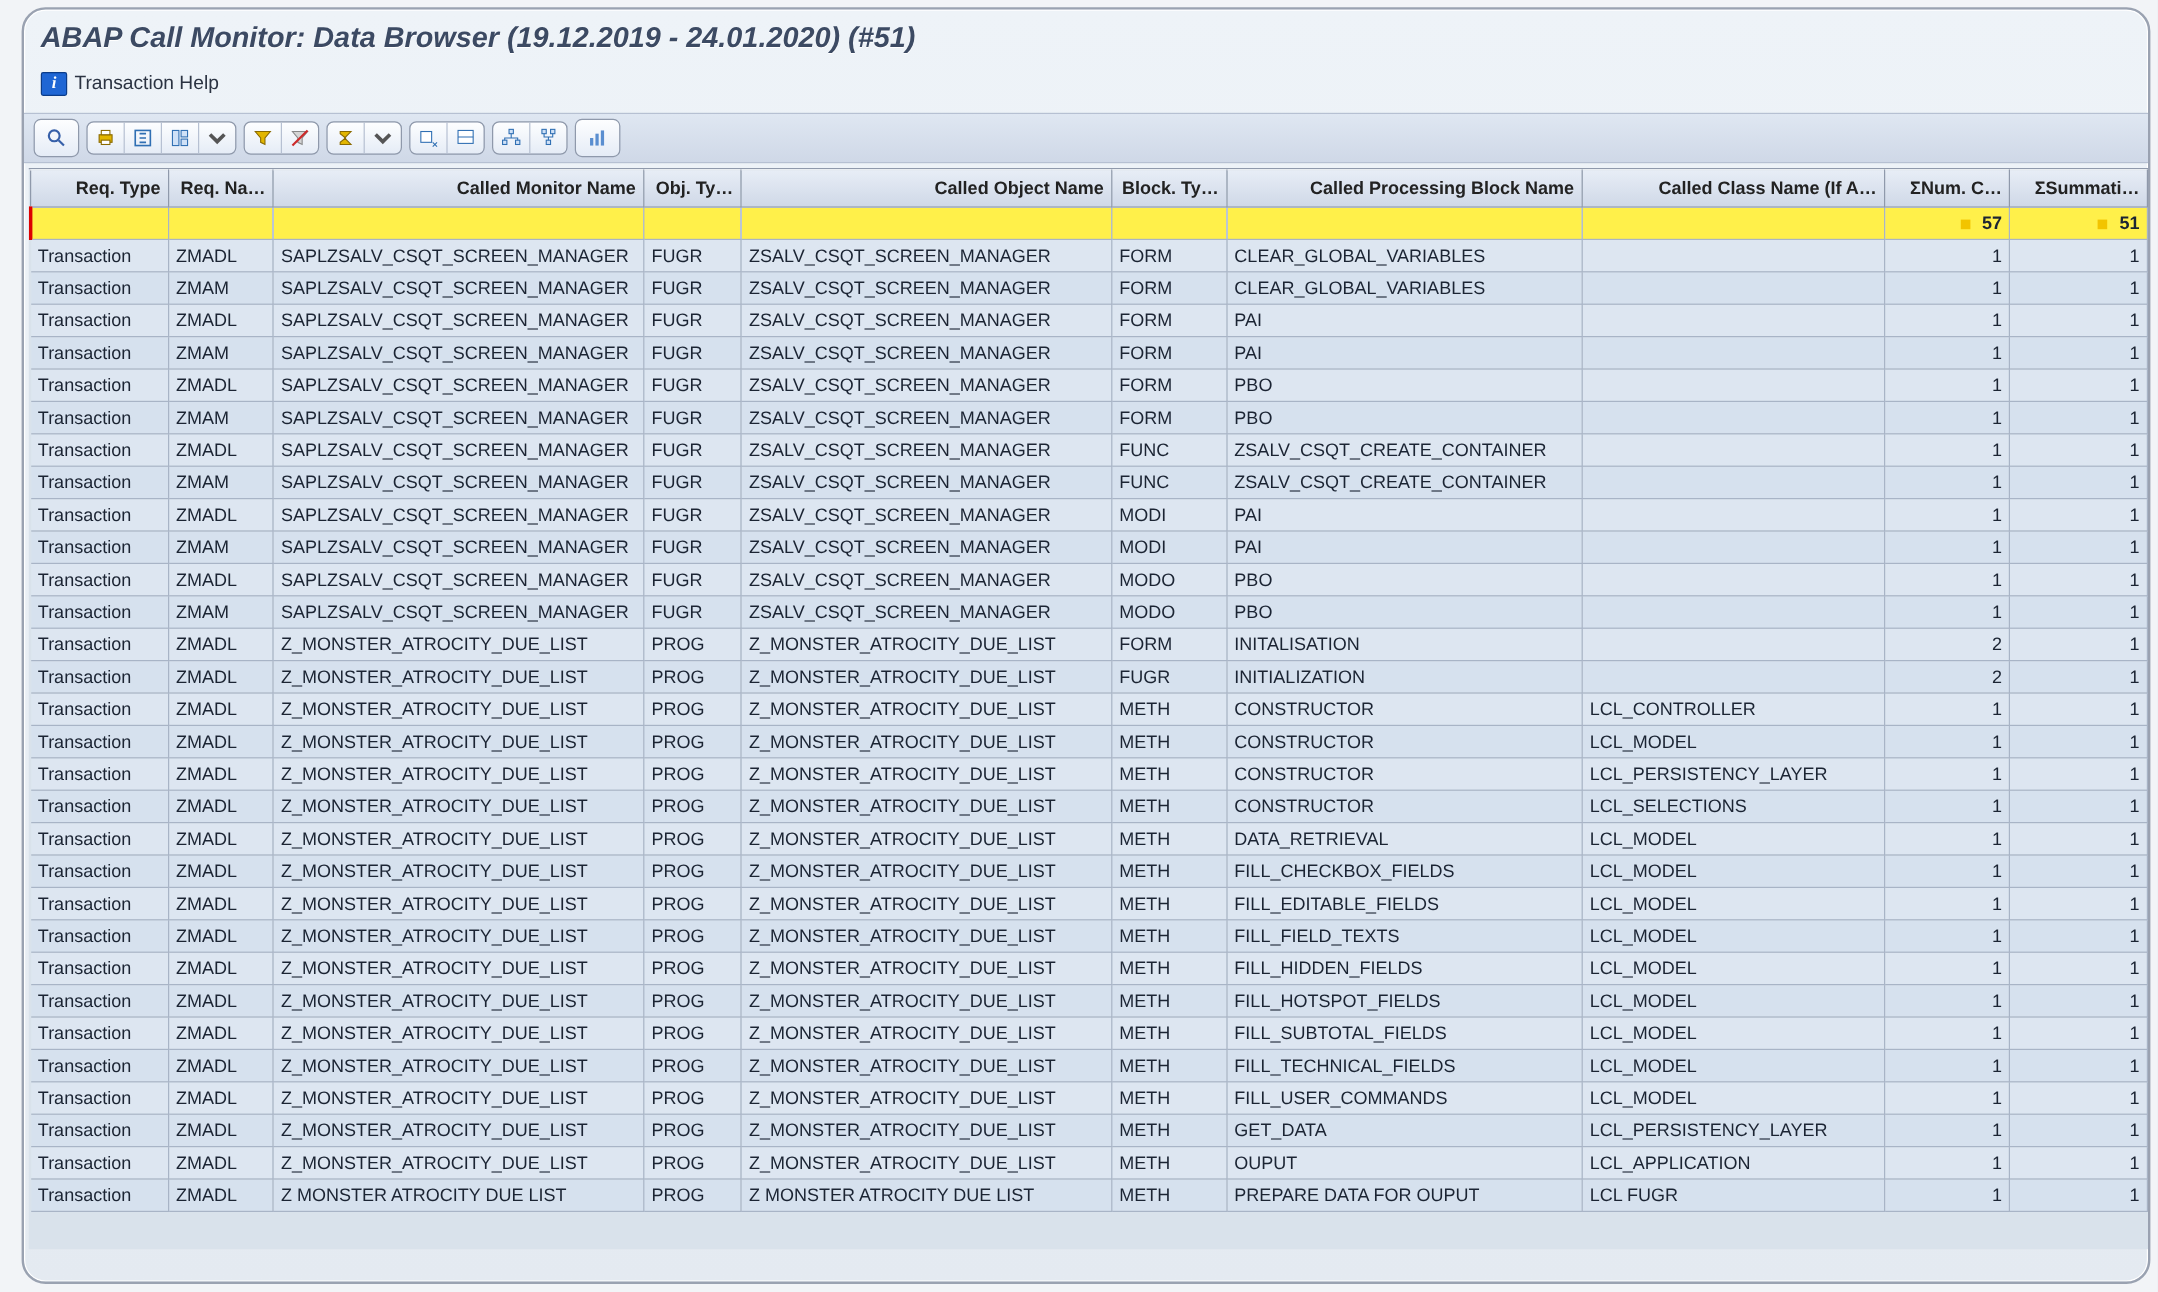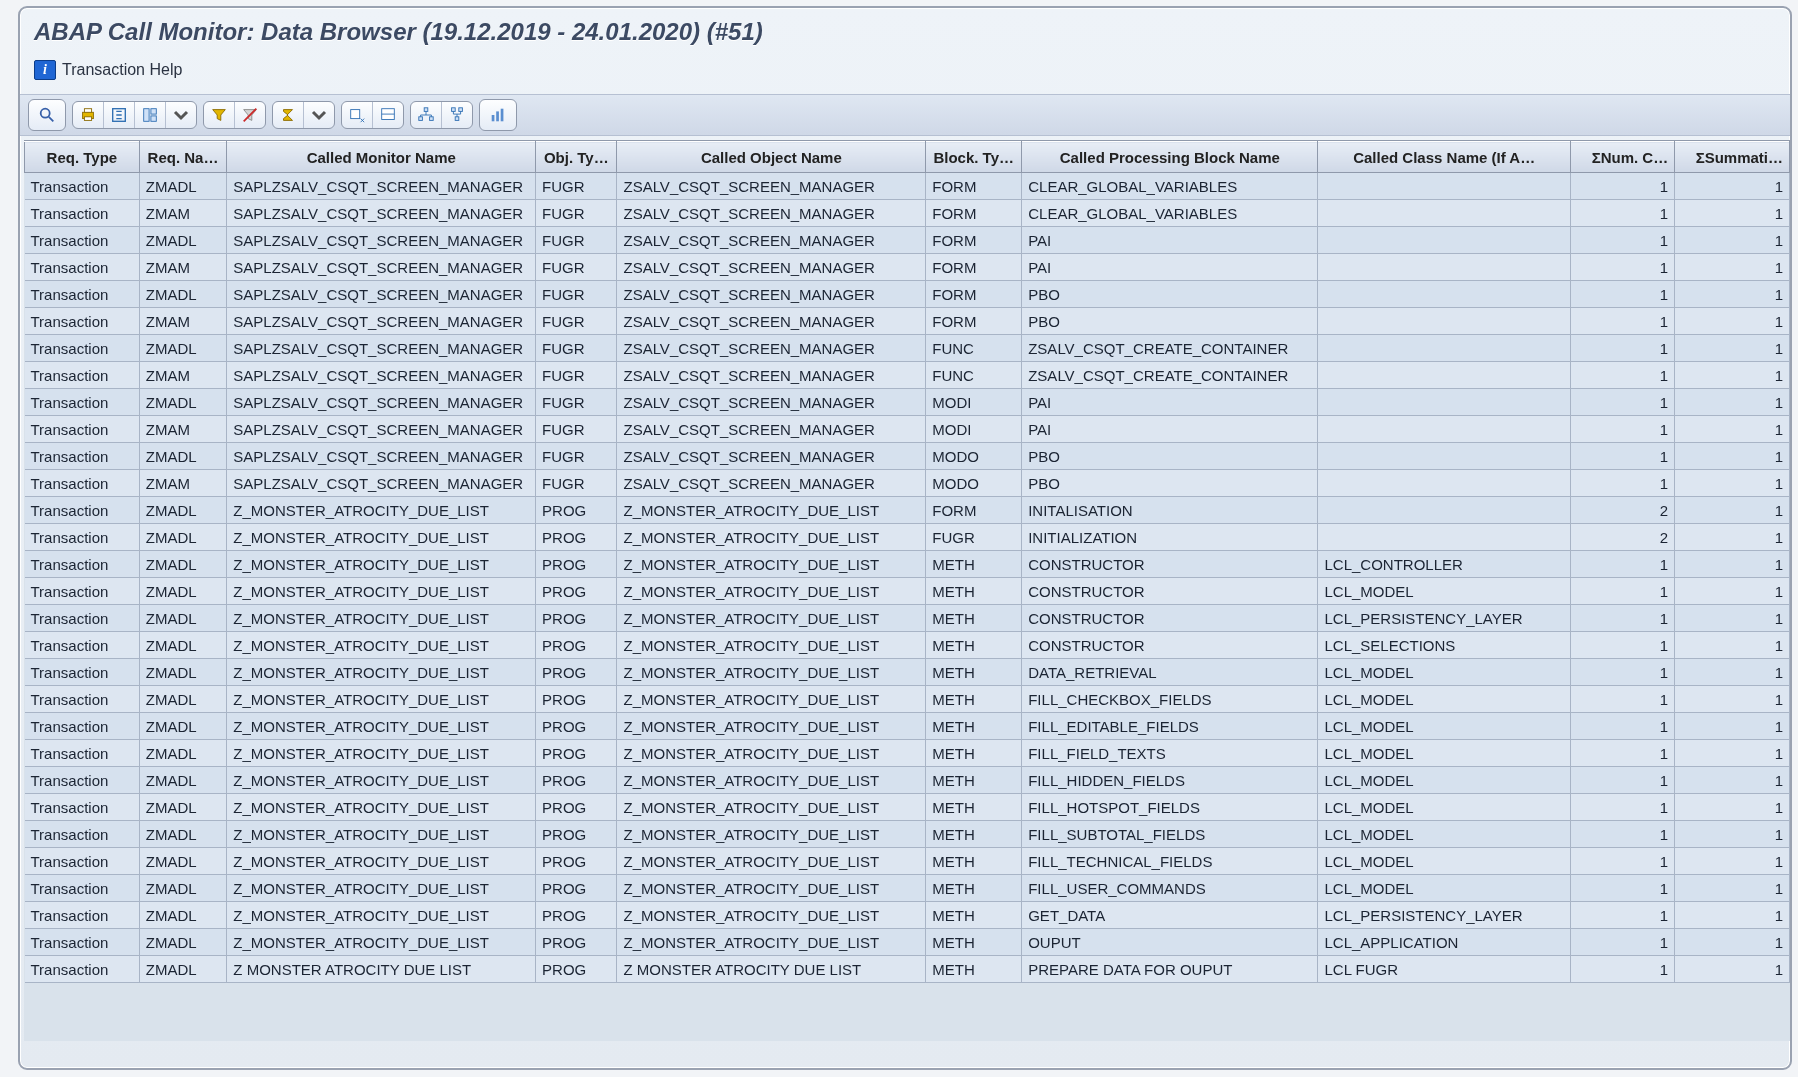--- a/index.html
+++ b/index.html
@@ -1,21 +1,21 @@
 <!DOCTYPE html>
 <html><head>
 <meta charset="utf-8">
 <style>
   html,body{margin:0;padding:0;background:#f2f4f7;width:1798px;height:1077px;overflow:hidden}
   body{font-family:Verdana,Arial,sans-serif;font-size:14px;color:#1a1a1a}
   
   .frame{
     margin:6px 6px 0 18px;
     border:2px solid #9aa2b1;
-    border-radius:9px;
+    border-radius:20px;
     background:linear-gradient(#eef3f8,#e4eaf1);
     box-shadow:inset 0 0 0 1px #fff;
     height:1060px;
     position:relative;
     overflow:hidden;
   }
   .title{
     padding:10px 14px 10px 14px;
     font-size:24px; font-style:italic; font-weight:700;
     color:#3c4a63;
@@ -44,21 +44,21 @@
     border-right:1px solid #b6c0d2;cursor:pointer;
   }
   .tbtn:last-child{border-right:none}
   .tbtn svg{width:18px;height:18px}
   
   .tablewrap{margin:4px 0 0 4px;border-top:1px solid #8f99ab;background:#d9e2eb;height:900px;overflow:hidden}
   table{border-collapse:collapse;width:100%;table-layout:fixed;font-size:15px}
   thead th{
     background:linear-gradient(#e7edf6,#cfd8e7);
     border:1px solid #8f99ab;border-top:1px solid #fff;
-    text-align:center;font-weight:700;color:#222;
+    text-align:right;font-weight:700;color:#222;
     padding:4px 6px;white-space:nowrap;overflow:hidden;text-overflow:ellipsis;
     height:22px;
   }
   tbody td{
     border-right:1px solid #a8b4c6;border-bottom:1px solid #a8b4c6;
     padding:2px 6px;white-space:nowrap;overflow:hidden;color:#1b2433;
     background:#d6e1ee;height:22px;
   }
   tbody tr:nth-child(even) td{background:#dde6f1}
   .num{text-align:right}
@@ -216,20 +216,32 @@
           <th>Obj. Ty…</th>
           <th>Called Object Name</th>
           <th>Block. Ty…</th>
           <th>Called Processing Block Name</th>
           <th>Called Class Name (If A…</th>
           <th class="num">ΣNum. C…</th>
           <th class="num">ΣSummati…</th>
         </tr>
       </thead>
       <tbody id="tbody">
+        <tr class="totrow">
+          <td class="empty" style="background:#fff04a;border-left:3px solid #d00"></td>
+          <td class="empty"></td>
+            <td class="empty"></td>
+            <td class="empty"></td>
+          <td class="empty"></td>
+            <td class="empty"></td>
+            <td class="empty"></td>
+            <td class="empty"></td>
+          <td class="num"><span class="ymark"></span><span>57</span></td>
+          <td class="num"><span class="ymark"></span><span>51</span></td>
+        </tr>
       <tr>
             <td>Transaction</td>
             <td>ZMADL</td>
             <td>SAPLZSALV_CSQT_SCREEN_MANAGER</td>
             <td>FUGR</td>
             <td>ZSALV_CSQT_SCREEN_MANAGER</td>
             <td>FORM</td>
             <td>CLEAR_GLOBAL_VARIABLES</td>
             <td></td>
             <td class="num">1</td>

